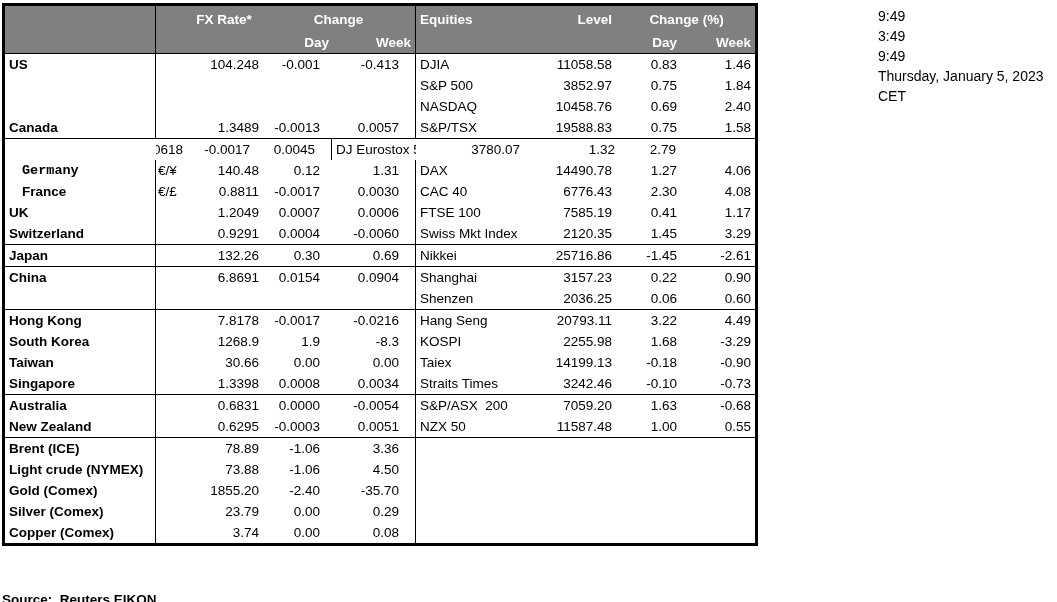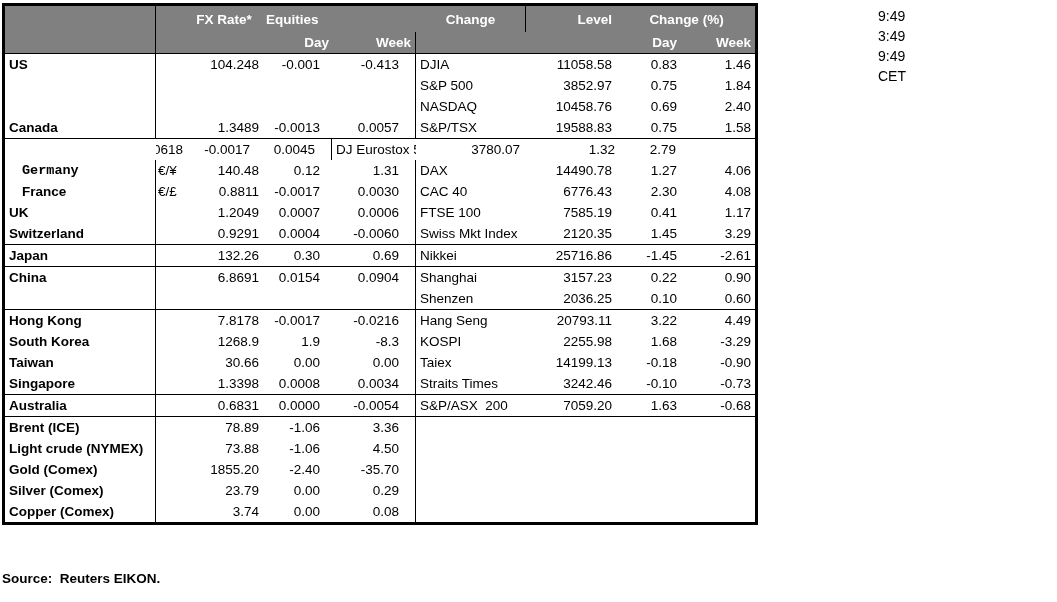--- a/index.html
+++ b/index.html
@@ -95,22 +95,22 @@
 
   <div class="content">
 
     <div class="market-table">
 
       <div class="thead">
         <div class="hrow1">
           <div class="hcell vline-r"></div>
           <div class="hcell"></div>
           <div class="hcell center">FX Rate*</div>
+          <div class="hcell center vline-r">Change</div>
           <div class="hcell h-label">Equities</div>
-          <div class="hcell center vline-r">Change</div>
           <div class="hcell right h-level">Level</div>
           <div class="hcell center">Change (%)</div>
         </div>
         <div class="hrow2">
           <div class="hcell vline-r"></div>
           <div class="hcell"></div>
           <div class="hcell right h-fxday">Day</div>
           <div class="hcell right h-fxweek vline-r">Week</div>
           <div class="hcell"></div>
           <div class="hcell right h-eqday">Day</div>
@@ -247,21 +247,21 @@
               <div class="cell num eqweek" style="display: flex; align-items: center; justify-content: flex-end;">0.90</div>
             </div>
             <div class="row">
               <div class="cell label vline-r"></div>
               <div class="cell sym"></div>
               <div class="cell num fx"></div>
               <div class="cell num fxday"></div>
               <div class="cell num fxweek vline-r"></div>
               <div class="cell eqname" style="display: flex; align-items: center; justify-content: flex-start;">Shenzen</div>
               <div class="cell num level" style="display: flex; align-items: center; justify-content: flex-end;">2036.25</div>
-              <div class="cell num eqday" style="display: flex; align-items: center; justify-content: flex-end;">0.10</div>
+              <div class="cell num eqday" style="display: flex; align-items: center; justify-content: flex-end;">0.06</div>
               <div class="cell num eqweek" style="display: flex; align-items: center; justify-content: flex-end;">0.60</div>
             </div>
           </div>
           <div class="group">
             <div class="row">
               <div class="cell label vline-r" style="display: flex; align-items: center; justify-content: flex-start;">Hong Kong</div>
               <div class="cell sym"></div>
               <div class="cell num fx" style="display: flex; align-items: center; justify-content: flex-end;">7.8178</div>
               <div class="cell num fxday" style="display: flex; align-items: center; justify-content: flex-end;">-0.0017</div>
               <div class="cell num fxweek vline-r" style="display: flex; align-items: center; justify-content: flex-end;">-0.0216</div>
@@ -309,20 +309,31 @@
               <div class="cell label vline-r" style="display: flex; align-items: center; justify-content: flex-start;">Australia</div>
               <div class="cell sym"></div>
               <div class="cell num fx" style="display: flex; align-items: center; justify-content: flex-end;">0.6831</div>
               <div class="cell num fxday" style="display: flex; align-items: center; justify-content: flex-end;">0.0000</div>
               <div class="cell num fxweek vline-r" style="display: flex; align-items: center; justify-content: flex-end;">-0.0054</div>
               <div class="cell eqname" style="display: flex; align-items: center; justify-content: flex-start;">S&amp;P/ASX  200</div>
               <div class="cell num level" style="display: flex; align-items: center; justify-content: flex-end;">7059.20</div>
               <div class="cell num eqday" style="display: flex; align-items: center; justify-content: flex-end;">1.63</div>
               <div class="cell num eqweek" style="display: flex; align-items: center; justify-content: flex-end;">-0.68</div>
             </div>
+            <div class="row">
+              <div class="cell label vline-r" style="display: flex; align-items: center; justify-content: flex-start;">New Zealand</div>
+              <div class="cell sym"></div>
+              <div class="cell num fx" style="display: flex; align-items: center; justify-content: flex-end;">0.6295</div>
+              <div class="cell num fxday" style="display: flex; align-items: center; justify-content: flex-end;">-0.0003</div>
+              <div class="cell num fxweek vline-r" style="display: flex; align-items: center; justify-content: flex-end;">0.0051</div>
+              <div class="cell eqname" style="display: flex; align-items: center; justify-content: flex-start;">NZX 50</div>
+              <div class="cell num level" style="display: flex; align-items: center; justify-content: flex-end;">11587.48</div>
+              <div class="cell num eqday" style="display: flex; align-items: center; justify-content: flex-end;">1.00</div>
+              <div class="cell num eqweek" style="display: flex; align-items: center; justify-content: flex-end;">0.55</div>
+            </div>
           </div>
           <div class="group">
             <div class="row">
               <div class="cell label vline-r" style="display: flex; align-items: center; justify-content: flex-start;">Brent (ICE)</div>
               <div class="cell sym"></div>
               <div class="cell num fx" style="display: flex; align-items: center; justify-content: flex-end;">78.89</div>
               <div class="cell num fxday" style="display: flex; align-items: center; justify-content: flex-end;">-1.06</div>
               <div class="cell num fxweek vline-r" style="display: flex; align-items: center; justify-content: flex-end;">3.36</div>
               <div class="cell eqname"></div>
               <div class="cell num level"></div>
@@ -383,16 +394,17 @@
       
       
     </div>
 
   </div>
 
   <div class="timestamps">
     <div>9:49</div>
     <div>3:49</div>
     <div>9:49</div>
+    <div>Thursday, January 5, 2023</div>
     <div>CET</div>
   </div>
 
 </div>
 
 </body></html>

